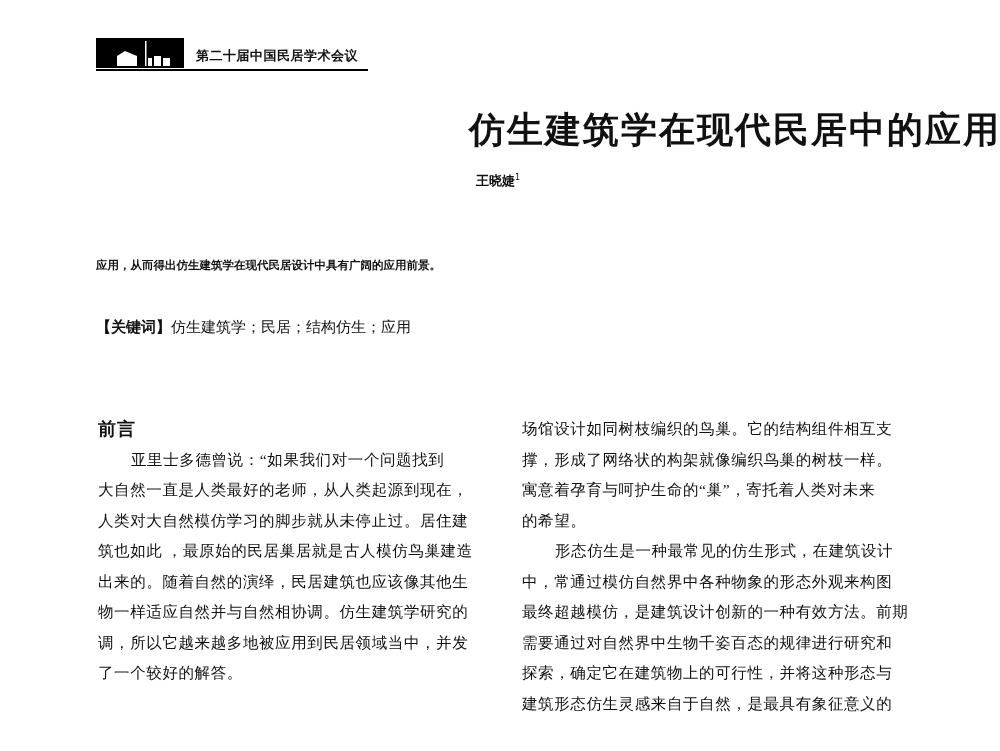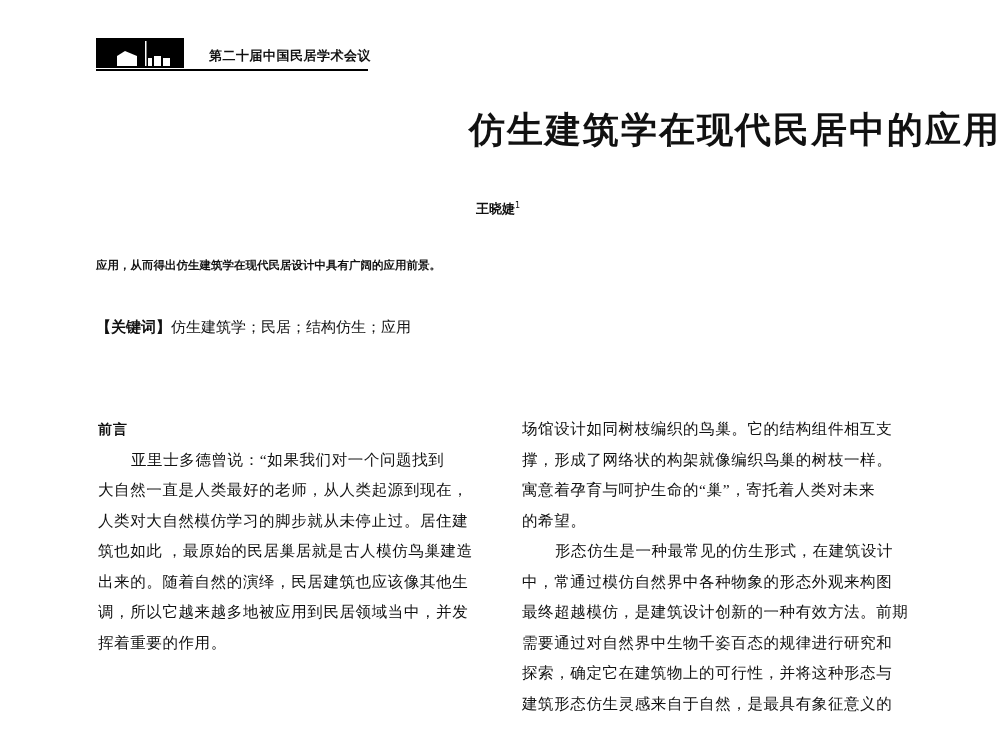--- a/index.html
+++ b/index.html
@@ -6,45 +6,45 @@
   body {
     width: 1000px; height: 751px; overflow: hidden; position: relative;
     font-family: "DejaVu Sans", "Liberation Sans", sans-serif; color: #111;
   }
   .header { position: absolute; left: 96px; top: 38px; width: 272px; height: 30px; }
   .logo {
     position: absolute; left: 0; top: 0; width: 88px; height: 30px; background: #000;
   }
   .logo svg { position: absolute; left: 0; top: 0; }
   .conf-name {
-    position: absolute; left: 113px; top: 9px; font-size: 13px; font-weight: bold; letter-spacing: 0.5px; white-space: nowrap;
+    position: absolute; left: 100px; top: 9px; font-size: 13px; font-weight: bold; letter-spacing: 0.5px; white-space: nowrap;
   }
   .header-rule { position: absolute; left: 0; top: 31px; width: 272px; height: 1.5px; background: #000; }
 
   .title {
     position: absolute; left: 1px; width: 1000px; top: 106px; text-align: right;
     font-size: 36px; font-weight: bold; letter-spacing: 2px;
   }
   .author {
     position: absolute; left: 0; width: 996px; top: 172px; text-align: center;
-    font-size: 13px; font-weight: bold; margin-top: 28px;
+    font-size: 13px; font-weight: bold;
   }
   .author sup { font-size: 8px; font-weight: normal; }
 
   .abstract { position: absolute; left: 96px; top: 247px; width: 820px; font-size: 11.5px; font-weight: bold; line-height: 37px; }
   .abstract .line { white-space: nowrap; }
   .keywords { position: absolute; left: 96px; top: 318px; font-size: 15px; white-space: nowrap; }
   .keywords .label { font-weight: bold; }
 
   .col { position: absolute; top: 414px; width: 396px; font-size: 15.5px; line-height: 30.5px; }
   .col.left { left: 98px; }
   .col.right { left: 522px; }
   .col .line { white-space: nowrap; letter-spacing: 0.6px; font-family: Liberation Serif, serif; }
   .col .indent { padding-left: 33px; }
-  .section-heading { font-weight: bold; font-size: 14px; letter-spacing: 1px; }
+  .section-heading { font-weight: bold; font-size: 18px; letter-spacing: 1px; }
 </style>
 </head>
 <body>
 
 <div class="header">
   <div class="logo">
     <svg width="88" height="30" viewBox="0 0 88 30">
       <rect x="0" y="0" width="88" height="30" fill="#000"></rect>
       <path d="M21 28 L21 18 L29 13 L41 18 L41 28 Z" fill="#fff"></path>
       <rect x="49" y="3" width="1.5" height="25" fill="#fff"></rect>
@@ -68,22 +68,23 @@
   <span class="label">【关键词】</span><span>仿生建筑学；民居；结构仿生；应用</span>
 </div>
 
 <div class="col left">
   <div class="section-heading">前言</div>
   <div class="line indent">亚里士多德曾说：“如果我们对一个问题找到</div>
   <div class="line">大自然一直是人类最好的老师，从人类起源到现在，</div>
   <div class="line">人类对大自然模仿学习的脚步就从未停止过。居住建</div>
   <div class="line">筑也如此 ，最原始的民居巢居就是古人模仿鸟巢建造</div>
   <div class="line">出来的。随着自然的演绎，民居建筑也应该像其他生</div>
+  <div class="line">物一样适应自然并与自然相协调。仿生建筑学研究的</div>
   <div class="line">调，所以它越来越多地被应用到民居领域当中，并发</div>
-  <div class="line">挥着重要的作用。</div>
+  <div class="line">了一个较好的解答。</div>
 </div>
 
 <div class="col right">
   <div class="line">场馆设计如同树枝编织的鸟巢。它的结构组件相互支</div>
   <div class="line">撑，形成了网络状的构架就像编织鸟巢的树枝一样。</div>
   <div class="line">寓意着孕育与呵护生命的“巢”，寄托着人类对未来</div>
   <div class="line">的希望。</div>
   <div class="line indent">形态仿生是一种最常见的仿生形式，在建筑设计</div>
   <div class="line">中，常通过模仿自然界中各种物象的形态外观来构图</div>
   <div class="line">最终超越模仿，是建筑设计创新的一种有效方法。前期</div>

